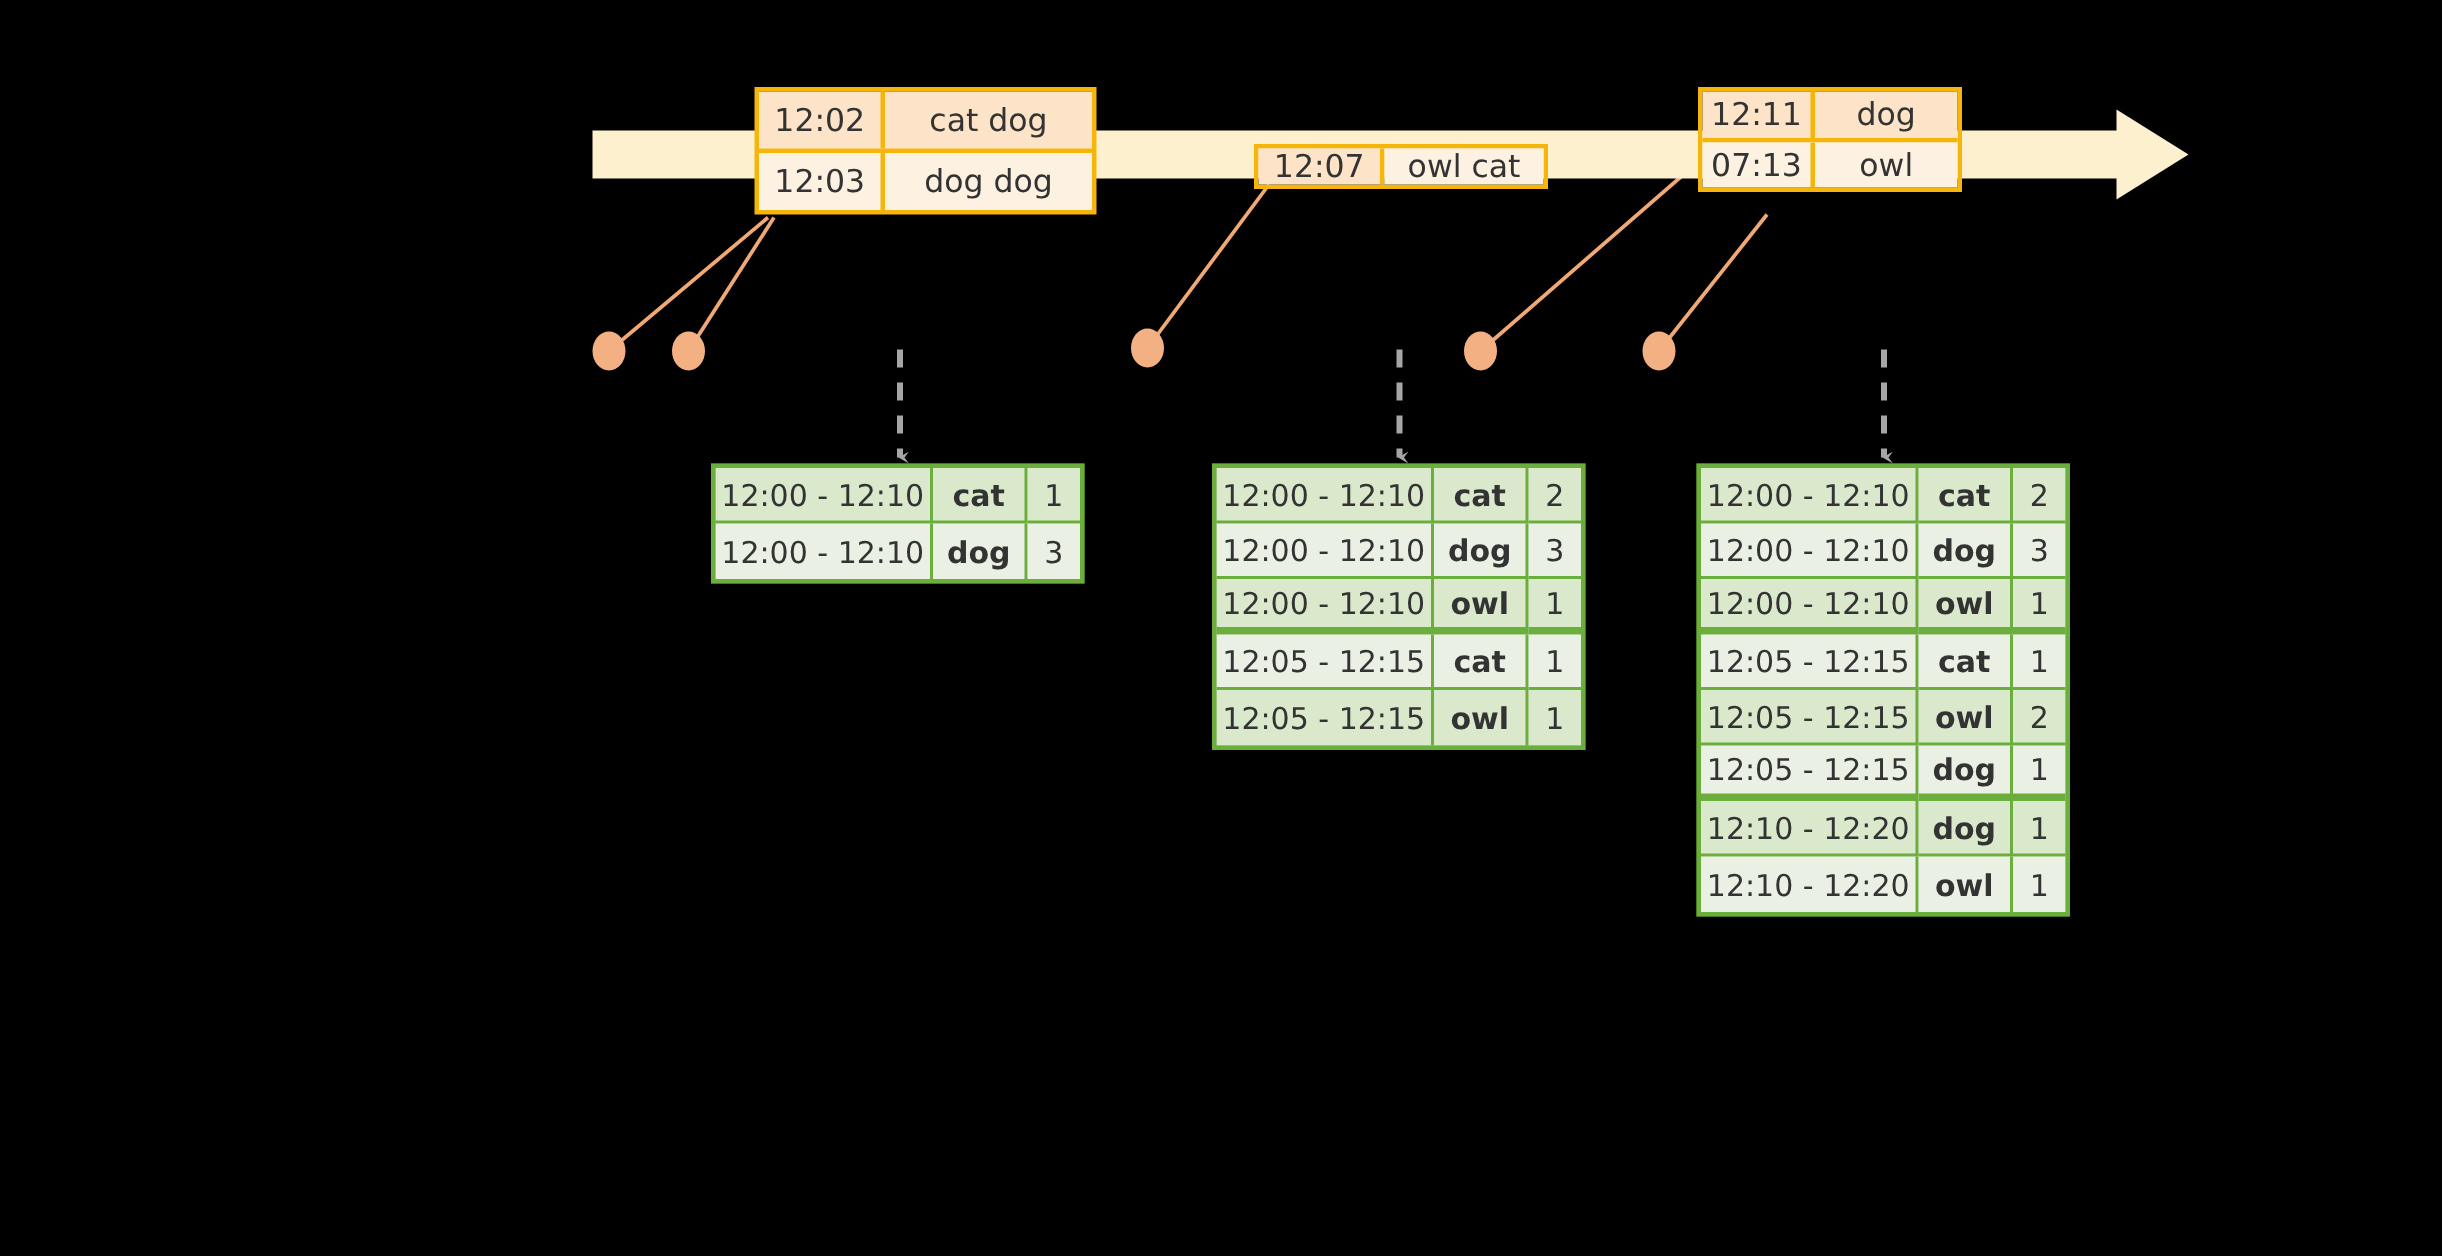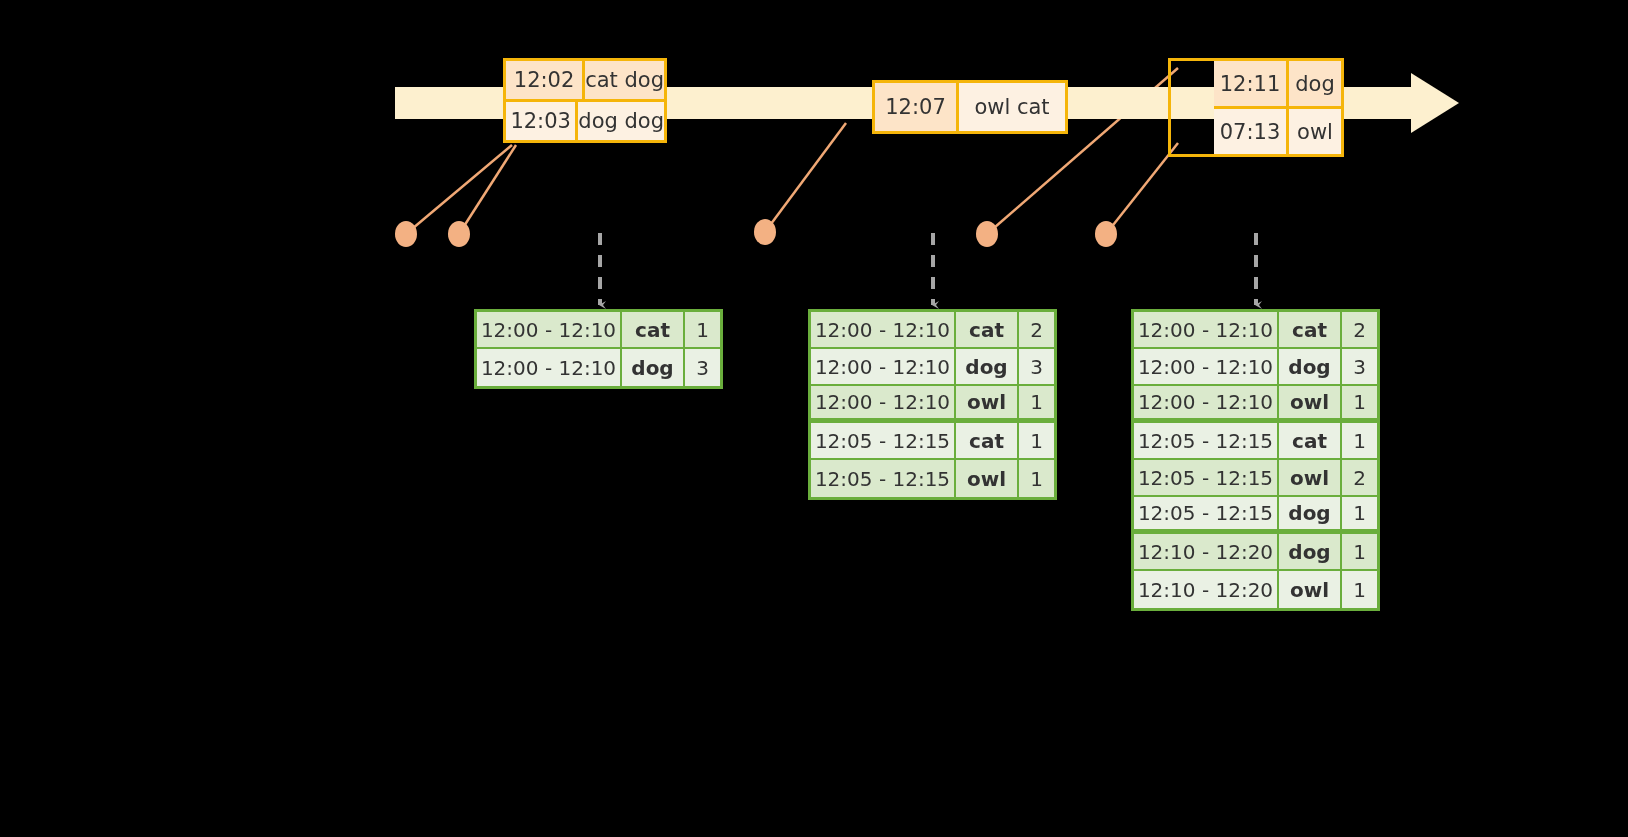--- a/index.html
+++ b/index.html
@@ -79,25 +79,25 @@
     align-items: center;
     justify-content: center;
     font-size: 21px;
     flex: 1 1 auto;
     white-space: nowrap;
   }
   .shade-dark { background: #fde4c8; }
   .shade-light { background: #fdf1e2; }
 
   
-  #evt-a { left: 503px; top: 58px; width: 164px; height: 85px; }
+  #evt-a { left: 503px; top: 58px; width: 228px; height: 85px; }
   #evt-a .evt-time { width: 84px; }
-  #evt-b { left: 836px; top: 80px; width: 196px; height: 54px; margin-left: 36px; }
+  #evt-b { left: 836px; top: 96px; width: 196px; height: 30px; }
   #evt-b .evt-time { width: 84px; }
-  #evt-c { left: 1168px; top: 58px; width: 176px; height: 99px; padding-left: 43px; }
+  #evt-c { left: 1132px; top: 58px; width: 176px; height: 70px; }
   #evt-c .evt-time { width: 75px; }
 
   
   .gtable {
     position: absolute;
     border: 3px solid #6aae3c;
     box-sizing: border-box;
     background: #4d7c0f;
   }
   .grow {

